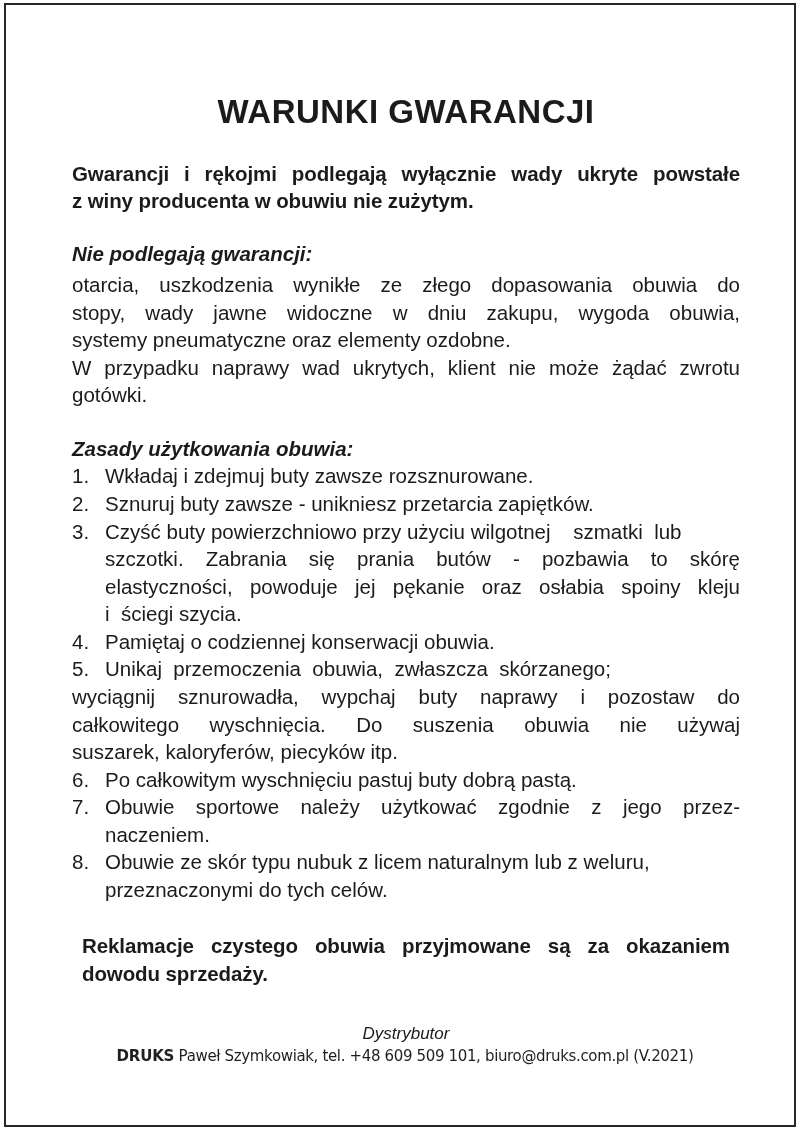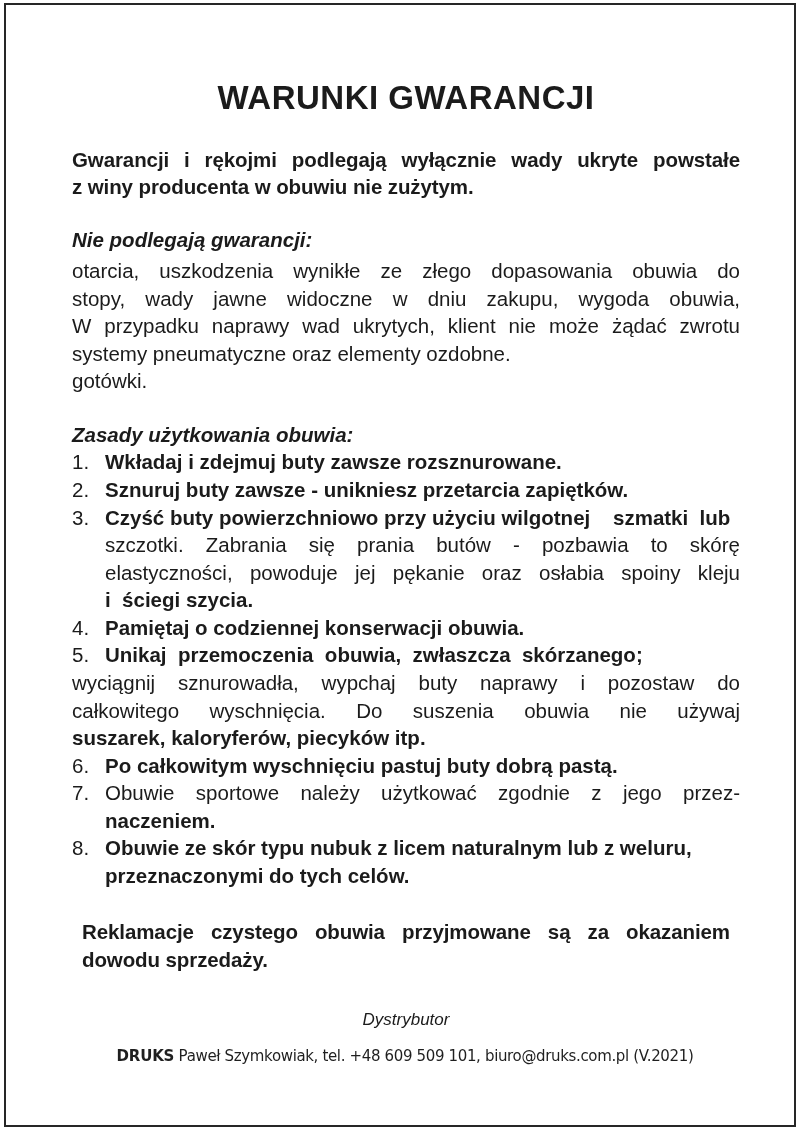--- a/index.html
+++ b/index.html
@@ -32,21 +32,21 @@
     right: 4px;
     bottom: 6px;
     border: 2px solid #262626;
     box-sizing: border-box;
     pointer-events: none;
   }
 
   .content {
     position: absolute;
     left: 72px;
-    top: 4px;
+    top: 18px;
     width: 668px;   
   }
 
   
   .doc-title {
     margin: 0;
     padding-top: 76px;
     text-align: center;
     font-size: 33px;
     font-weight: bold;
@@ -122,21 +122,20 @@
   }
   .rules .ln {
     display: block;
     text-align: justify;
     text-align-last: justify;
     white-space: pre-wrap;
   }
   .rules .ln.last {
     text-align: center;
     text-align-last: left;
-    font-weight: bold;
   }
   
   .rules .ln.outdent {
     margin-left: -33px;
   }
 
   
   .closing {
     margin: 10px;
     padding-top: 19px;
@@ -197,22 +196,22 @@
     <p class="lead">
       <span class="ln just">Gwarancji i rękojmi podlegają wyłącznie wady ukryte powstałe</span>
       <span class="ln">z winy producenta w obuwiu nie zużytym.</span>
     </p>
 
     <h2 class="section-heading">Nie podlegają gwarancji:</h2>
 
     <p class="para">
       <span class="ln">otarcia, uszkodzenia wynikłe ze złego dopasowania obuwia do</span>
       <span class="ln">stopy, wady jawne widoczne w dniu zakupu, wygoda obuwia,</span>
+      <span class="ln last">systemy pneumatyczne oraz elementy ozdobne.</span>
       <span class="ln">W przypadku naprawy wad ukrytych, klient nie może żądać zwrotu</span>
-      <span class="ln last">systemy pneumatyczne oraz elementy ozdobne.</span>
       <span class="ln last">gotówki.</span>
     </p>
 
     <h2 class="section-heading">Zasady użytkowania obuwia:</h2>
 
     <ol class="rules">
 
       <li>
         <span class="num">1.</span>
         <span class="ln last">Wkładaj i zdejmuj buty zawsze rozsznurowane.</span>

